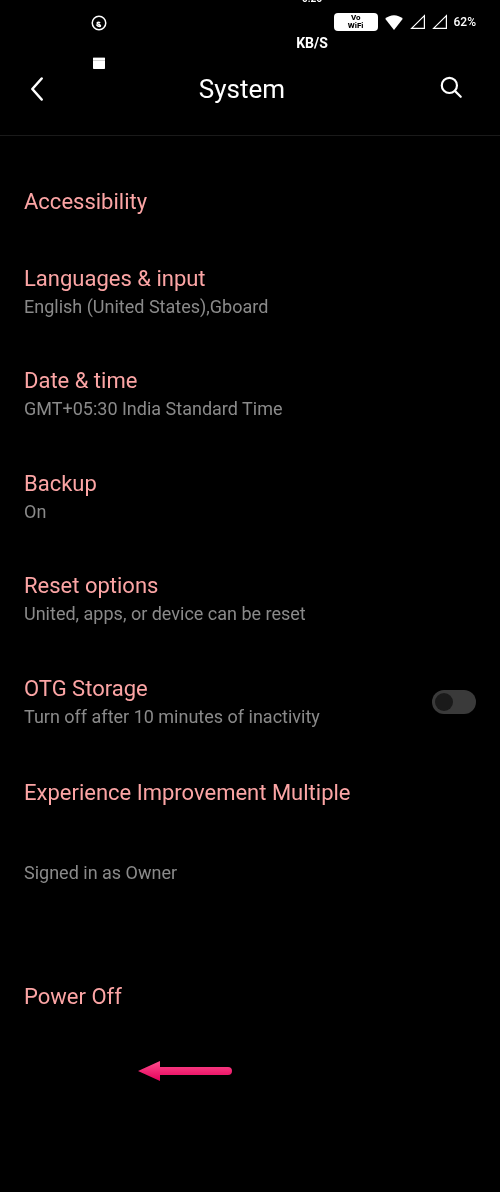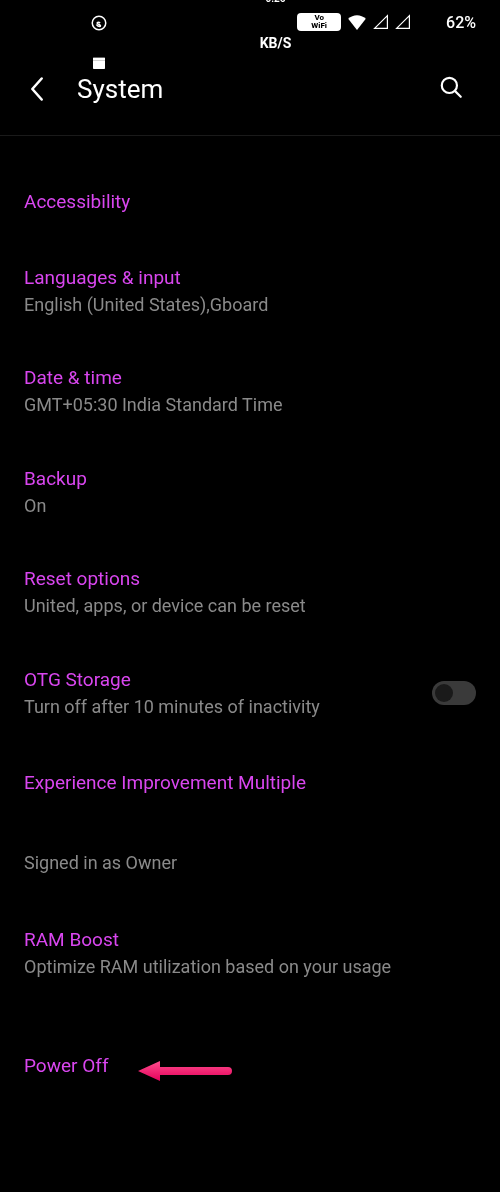--- a/index.html
+++ b/index.html
@@ -56,28 +56,29 @@
       color: #000;
       font-size: 8px;
       font-weight: 800;
       padding: 1px 14px;
       border-radius: 4px;
       line-height: 1;
       display: flex;
       flex-direction: column;
       align-items: center;
     }
-    .batt { font-size: 16px; font-weight: 500; margin-left: 29px; }
+    .batt { font-size: 12px; font-weight: 500; }
     .icon-svg { display: block; }
     
     .header {
       display: flex;
       align-items: center;
       padding: 28px 32px 28px 24px;
       gap: 27px;
+      text-align: center;
     }
     .back-btn {
       background: none;
       border: none;
       color: #fff;
       padding: 4px;
       display: flex;
       align-items: center;
     }
     .header-title {
@@ -110,23 +111,23 @@
     .setting-spacer {
       height: 22px;
     }
     .setting-text {
       display: flex;
       flex-direction: column;
       gap: 4px;
       flex: 1;
     }
     .setting-title {
-      font-size: 19px;
+      font-size: 22px;
       font-weight: 400;
-      color: #d946ef;
+      color: #fca5a5;
     }
     .setting-sub {
       font-size: 18px;
       color: #8a8a8a;
       line-height: 1.3;
     }
     
     .toggle {
       width: 44px;
       height: 24px;
@@ -275,26 +276,20 @@
   </div>
   <div class="setting-spacer"></div>
 
   <div class="setting-item">
     <div class="setting-text">
       <div class="setting-sub">Signed in as Owner</div>
     </div>
   </div>
   <div class="setting-spacer"></div>
 
-  <div class="setting-item">
-    <div class="setting-text">
-      <div class="setting-title">RAM Boost</div>
-      <div class="setting-sub">Optimize RAM utilization based on your usage</div>
-    </div>
-  </div>
   <div class="setting-spacer"></div>
 
   <div class="setting-spacer"></div>
 
   <div class="setting-item">
     <div class="setting-text">
       <div class="setting-title">Power Off</div>
     </div>
   </div>
 

